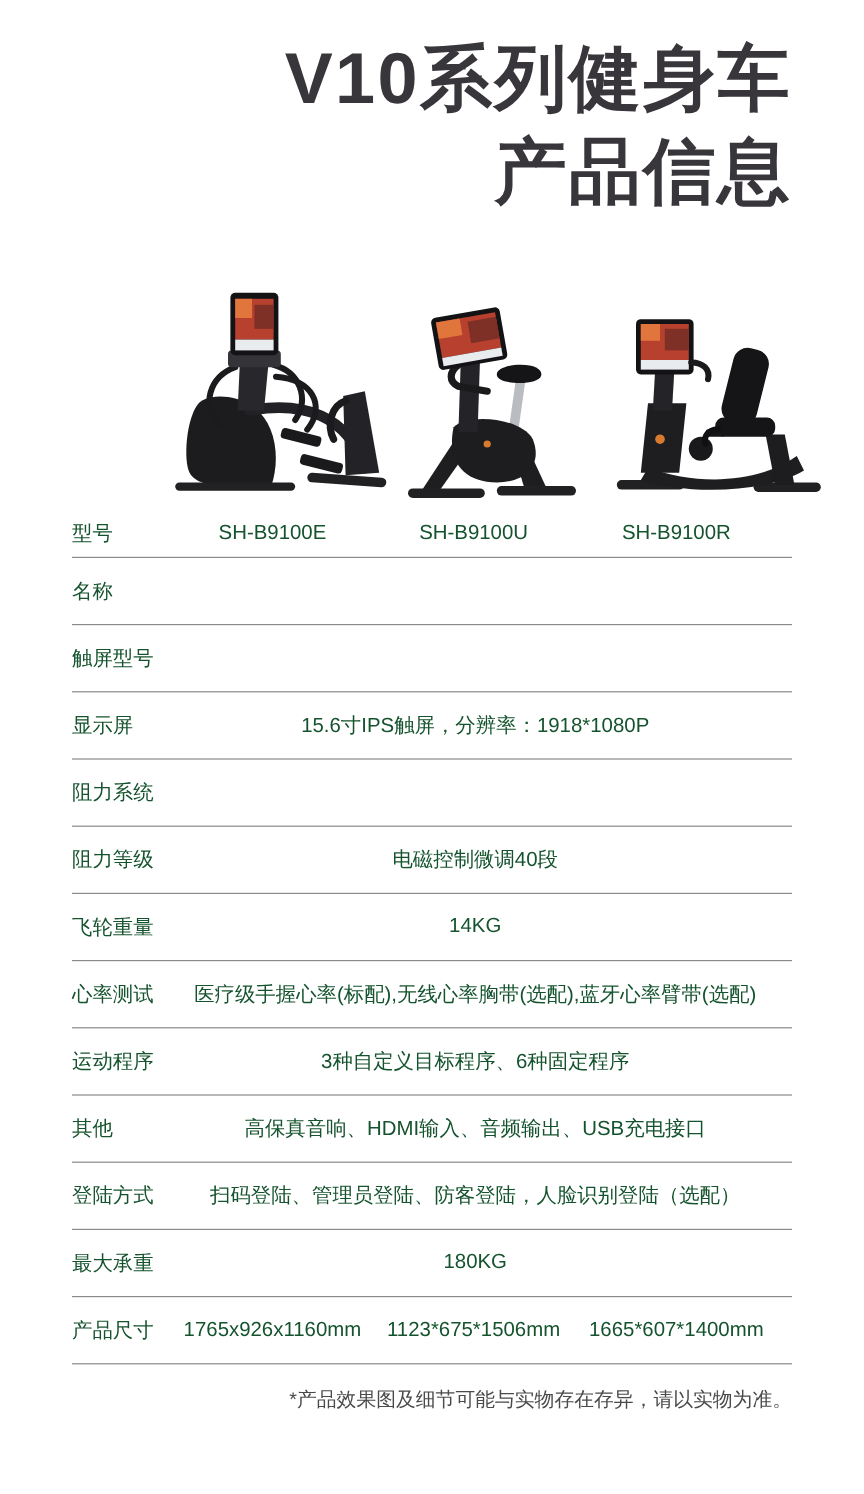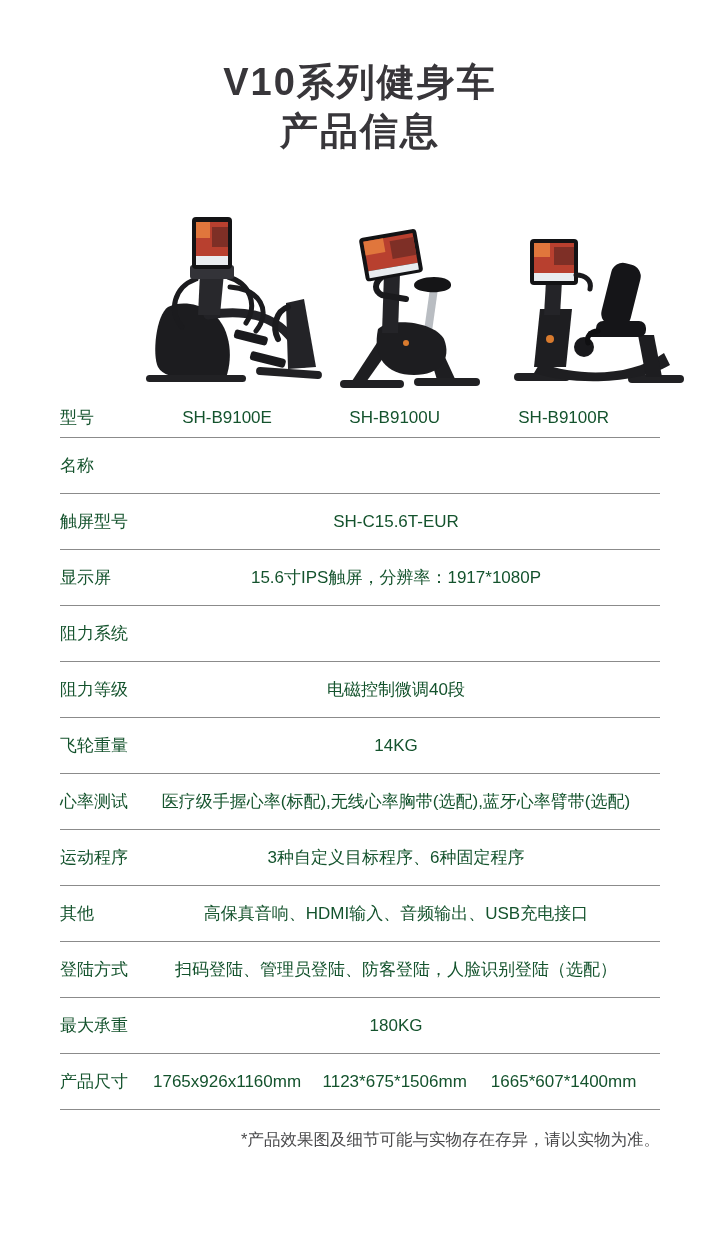--- a/index.html
+++ b/index.html
@@ -12,25 +12,25 @@
   .page {
     width: 720px;
     height: 1245px;
     background: #ffffff;
     padding: 0 60px;
     overflow: hidden;
     position: relative;
   }
   
   .title-block {
-    padding-top: 58px;
-    text-align: center;
+    padding-top: 28px;
+    text-align: right;
     color: #38363a;
     font-weight: 800;
-    font-size: 38px;
+    font-size: 60px;
     line-height: 1.28;
     letter-spacing: 2px;
   }
   
   .products-row {
     position: relative;
     margin-top: 58px;
     height: 182px;
   }
   .product-img { position: absolute; bottom: 2px; }
@@ -156,26 +156,25 @@
         <div class="cell c3">SH-B9100R</div>
       </div>
     </div>
 
     <div class="row">
       <div class="row-label">名称</div>
     </div>
 
     <div class="row">
       <div class="row-label">触屏型号</div>
-      <div class="row-value">SH-C15.6T-EUR</div>
     </div>
 
     <div class="row">
       <div class="row-label">显示屏</div>
-      <div class="row-value">15.6寸IPS触屏，分辨率：1917*1080P</div>
+      <div class="row-value">15.6寸IPS触屏，分辨率：1918*1080P</div>
     </div>
 
     <div class="row">
       <div class="row-label">阻力系统</div>
     </div>
 
     <div class="row">
       <div class="row-label">阻力等级</div>
       <div class="row-value">电磁控制微调40段</div>
     </div>

